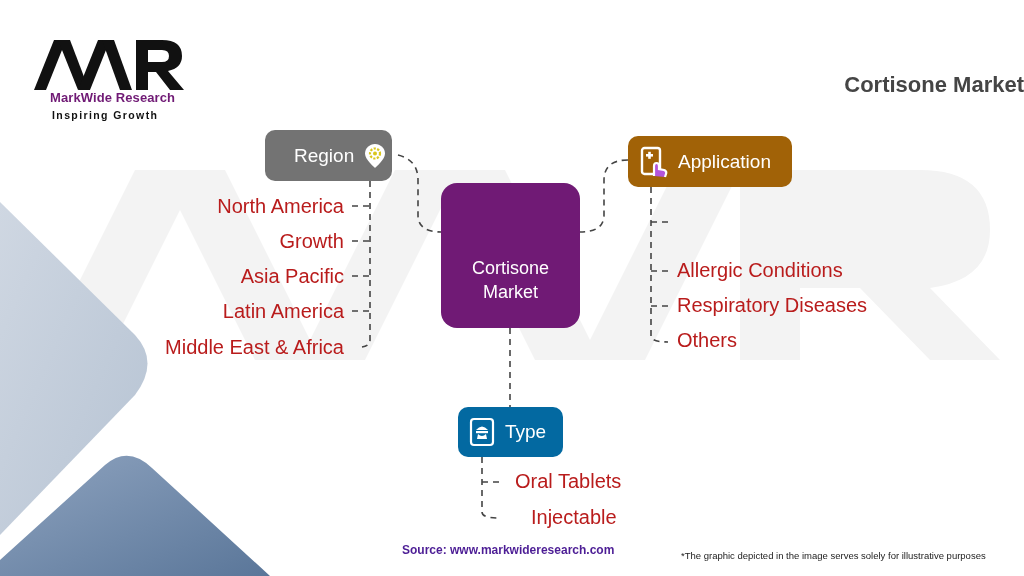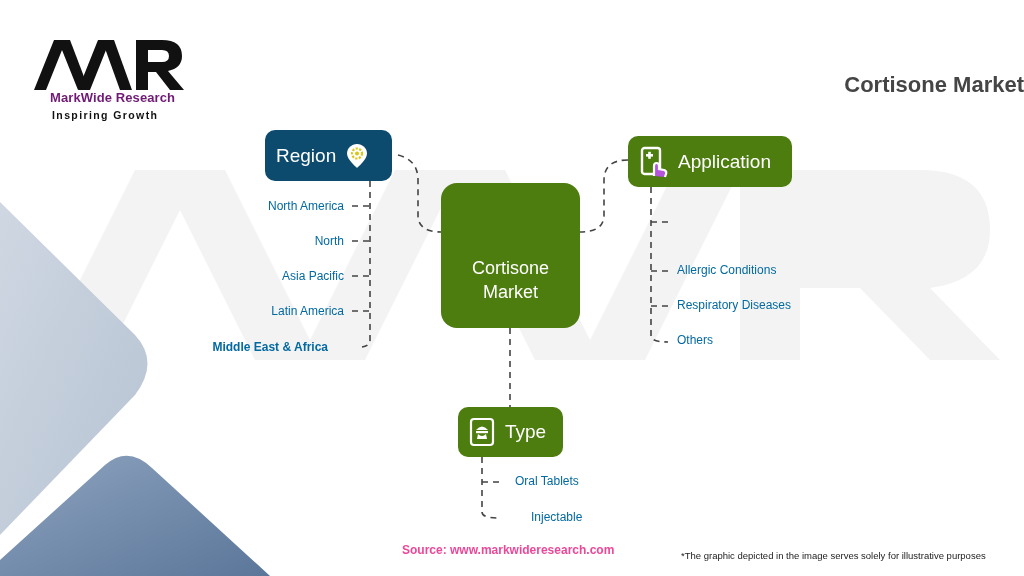--- a/index.html
+++ b/index.html
@@ -10,33 +10,33 @@
 
     .deco { position: absolute; pointer-events: none; }
 
     .logo { position: absolute; left: 28px; top: 38px; width: 170px; height: 85px; }
     .logo-mark { position: absolute; left: 6px; top: 0; }
     .logo-name { position: absolute; left: 6px; top: 52px; font-size: 13px; font-weight: bold; color: #701a75; letter-spacing: 0.1px; white-space: nowrap; margin-left: 16px; }
     .logo-tag { position: absolute; left: 24px; top: 71px; font-size: 10.5px; font-weight: bold; color: #111; letter-spacing: 1.4px; white-space: nowrap; }
 
     .page-title { position: absolute; left: 0; width: 1024px; top: 72px; text-align: right; font-size: 22px; font-weight: bold; color: #454545; padding-left: 5px; }
 
-    .center-node { position: absolute; left: 441px; top: 183px; width: 139px; height: 145px; background: #4d7c0f; border-radius: 16px; color: #fff; font-size: 18px; line-height: 24px; display: flex; align-items: flex-end; justify-content: center; text-align: center; padding-bottom: 24px; }
+    .center-node { position: absolute; left: 441px; top: 183px; width: 139px; height: 145px; background: #701a75; border-radius: 16px; color: #fff; font-size: 18px; line-height: 24px; display: flex; align-items: flex-end; justify-content: center; text-align: center; padding-bottom: 24px; }
 
     .cat { position: absolute; border-radius: 10px; color: #fff; font-size: 19px; display: flex; align-items: center; gap: 10px; }
-    .cat-region { left: 265px; top: 130px; width: 127px; height: 51px; background: #0c4a6e; padding-left: 11px; }
-    .cat-app { left: 628px; top: 136px; width: 164px; height: 51px; background: #4d7c0f; padding-left: 12px; }
-    .cat-type { left: 458px; top: 407px; width: 105px; height: 50px; background: #4d7c0f; padding-left: 11px; }
+    .cat-region { left: 265px; top: 130px; width: 127px; height: 51px; background: #737373; padding-left: 29px; }
+    .cat-app { left: 628px; top: 136px; width: 164px; height: 51px; background: #a16207; padding-left: 12px; }
+    .cat-type { left: 458px; top: 407px; width: 105px; height: 50px; background: #0369a1; padding-left: 11px; }
 
-    .item { position: absolute; font-size: 12px; color: #0369a1; white-space: nowrap; line-height: 22px; }
+    .item { position: absolute; font-size: 20px; color: #b91c1c; white-space: nowrap; line-height: 22px; }
     .item.right { text-align: right; }
 
     svg.lines { position: absolute; left: 0; top: 0; width: 1024px; height: 576px; pointer-events: none; }
 
-    .source { position: absolute; left: 402px; top: 543px; font-size: 12px; font-weight: bold; color: #ec4899; }
+    .source { position: absolute; left: 402px; top: 543px; font-size: 12px; font-weight: bold; color: #4c1d95; }
     .disclaimer { position: absolute; left: 681px; top: 550px; font-size: 9.5px; color: #222; }
   </style>
 </head>
 <body>
 
 <svg class="watermark" viewBox="0 0 960 190">
   <g fill="#f3f3f3">
     <polygon points="0,190 95,0 160,0 65,190"></polygon>
     <polygon points="120,0 185,0 280,190 215,190"></polygon>
     <polygon points="260,190 355,0 420,0 325,190"></polygon>
@@ -132,24 +132,24 @@
   <svg width="26" height="30" viewBox="0 0 26 30">
     <rect x="2" y="2" width="22" height="26" rx="3" fill="none" stroke="#fff" stroke-width="2.2"></rect>
     <path d="M7,13 Q13,6 19,13 Z" fill="#fff"></path>
     <rect x="7" y="14" width="12" height="2.2" fill="#fff"></rect>
     <path d="M9,17 Q13,21 17,17 L18,22 L8,22 Z" fill="#fff"></path>
   </svg>
   <span>Type</span>
 </div>
 
 <div class="item right" style="right:680px;top:195px;">North America</div>
-<div class="item right" style="right:680px;top:230px;">North</div>
+<div class="item right" style="right:680px;top:230px;">Growth</div>
 <div class="item right" style="right:680px;top:265px;">Asia Pacific</div>
 <div class="item right" style="right:680px;top:300px;">Latin America</div>
-<div class="item right" style="right:696px;top:336px;font-weight:bold;">Middle East &amp; Africa</div>
+<div class="item right" style="right:680px;top:336px;">Middle East &amp; Africa</div>
 
 <div class="item" style="left:677px;top:200px;line-height:24px;">
 </div>
 <div class="item" style="left:677px;top:259px;">Allergic Conditions</div>
 <div class="item" style="left:677px;top:294px;">Respiratory Diseases</div>
 <div class="item" style="left:677px;top:329px;">Others</div>
 
 <div class="item" style="left:507px;top:470px;margin-left:8px;">Oral Tablets</div>
 <div class="item" style="left:531px;top:506px;">Injectable</div>
 

